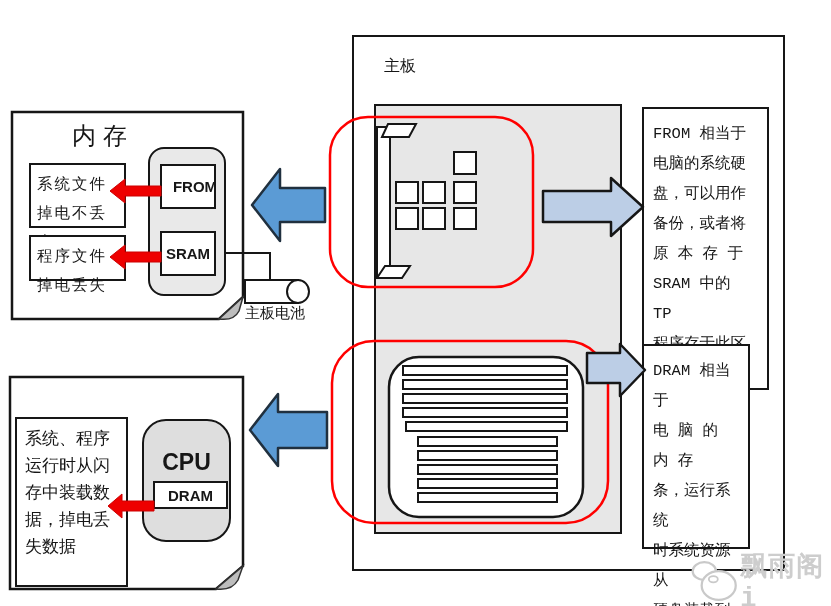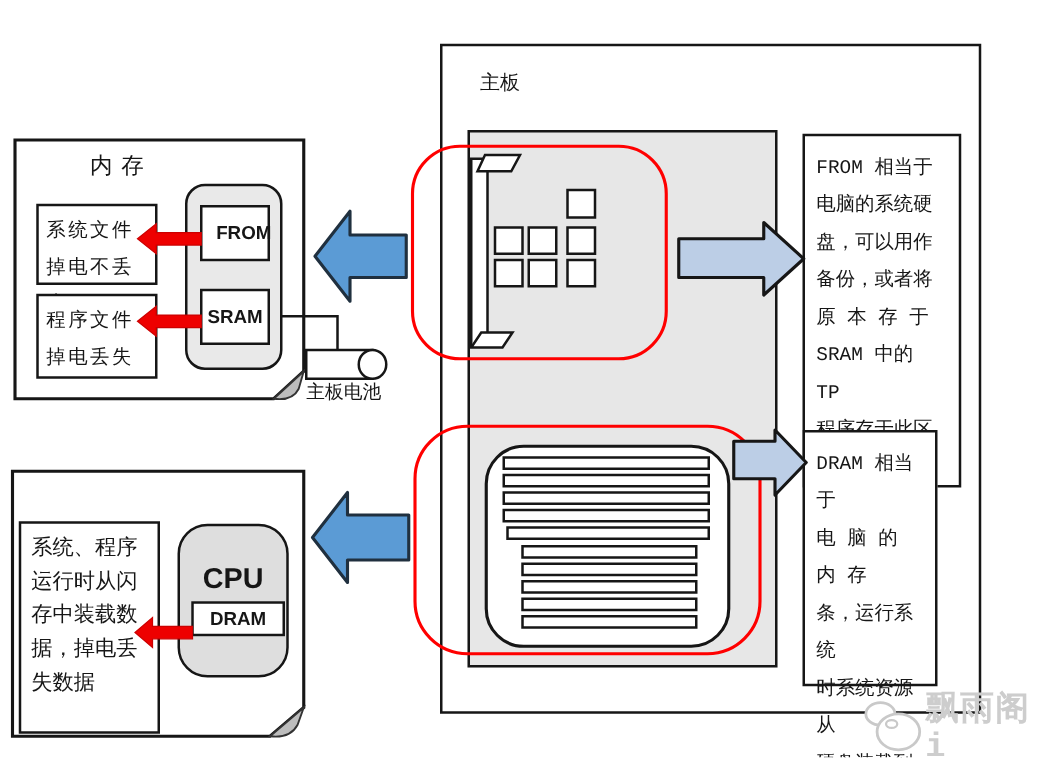--- a/index.html
+++ b/index.html
@@ -10,21 +10,21 @@
   #svg-bg{z-index:0;}
   .z1{z-index:1;}
   #svg-overlay{z-index:2;}
   .z3{z-index:3;}
   .box{border:2.5px solid #161616;background:#fff;}
   .cn{font-family:Liberation Mono, monospace;}
   .en{font-family:"Liberation Sans","DejaVu Sans",sans-serif;font-weight:600;}
   .note{font-size:15.5px;line-height:30px;white-space:pre-line;padding:10px 9px 0 9px;}
   .small-note{font-size:15.5px;line-height:29px;white-space:pre-line;padding:6px 4px 0 6px;letter-spacing:2px;}
   .chip{display:flex;align-items:center;justify-content:center;font-size:15px;}
-  #memory-title{font-size:18px;letter-spacing:7px;}
+  #memory-title{font-size:24px;letter-spacing:7px;}
   #mb-label,#battery-label{font-size:16px;}
   #cpu-label{text-align:center;margin-top:28px;font-size:23px;}
   #watermark{display:flex;align-items:center;}
   #watermark-text{font-size:27px;font-weight:bold;color:#cdcdcd;letter-spacing:1px;}
 </style>
 </head>
 <body>
 
 <div id="canvas">
 
@@ -36,21 +36,21 @@
     <polyline points="214,253 270,253 270,281" fill="none" stroke="#161616" stroke-width="2"></polyline>
     <rect x="245" y="280" width="53" height="23" fill="#fff" stroke="#161616" stroke-width="2"></rect>
     <ellipse cx="298" cy="291.5" rx="11" ry="11.5" fill="#fff" stroke="#161616" stroke-width="2"></ellipse>
   </svg>
 
   <div class="abs z1 cn" id="memory-title" style="left:72px;top:120px;">内存</div>
 
   <div class="abs z1 box cn small-note" style="left:29px;top:163px;width:97px;height:65px;font-size:15.5px;line-height:29px;">系统文件
 掉电不丢失</div>
 
-  <div class="abs z1 box cn small-note" style="left:29px;top:235px;width:97px;height:68px;font-size:15.5px;line-height:29px;">程序文件
+  <div class="abs z1 box cn small-note" style="left:29px;top:235px;width:97px;height:46px;font-size:15.5px;line-height:29px;">程序文件
 掉电丢失</div>
 
   <div class="abs z1" style="left:148px;top:147px;width:78px;height:149px;border:2.5px solid #161616;border-radius:16px;background:#e9e9e9;"></div>
 
   <div class="abs z1 box chip en" style="left:160px;top:164px;width:56px;height:45px;padding-left:14px;">FROM</div>
 
   <div class="abs z1 box chip en" style="left:160px;top:231px;width:56px;height:45px;">SRAM</div>
 
   <div class="abs z1 cn" id="battery-label" style="left:245px;top:304px;font-size:15px;">主板电池</div>
 

